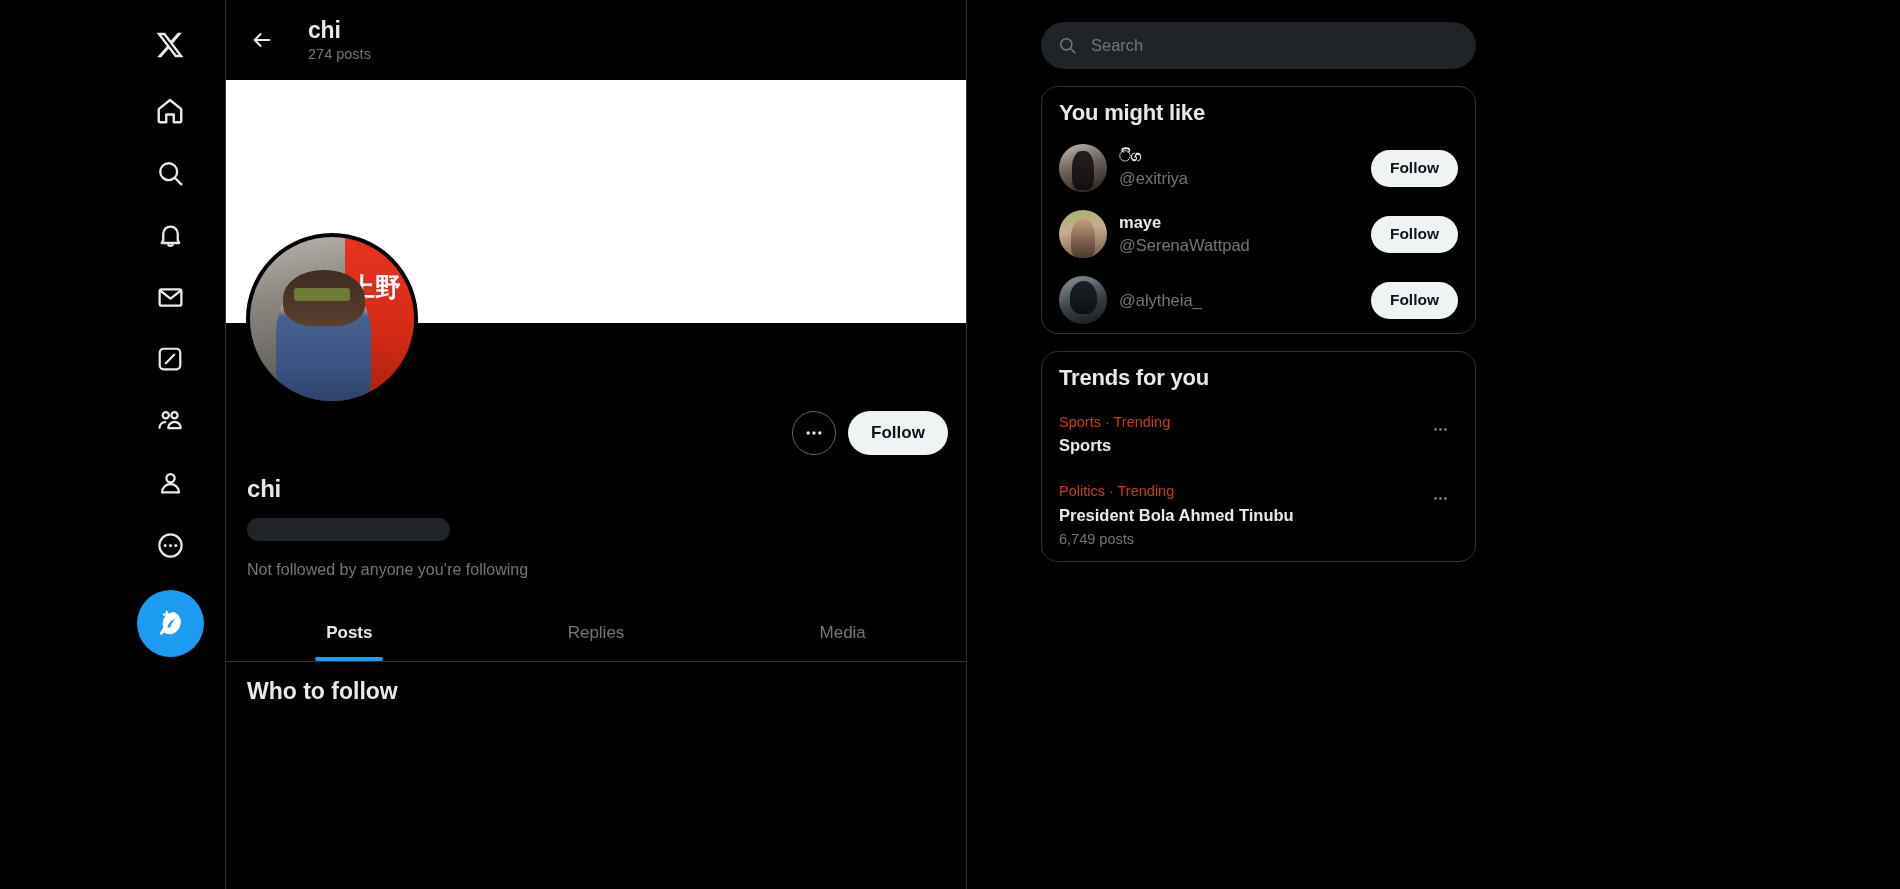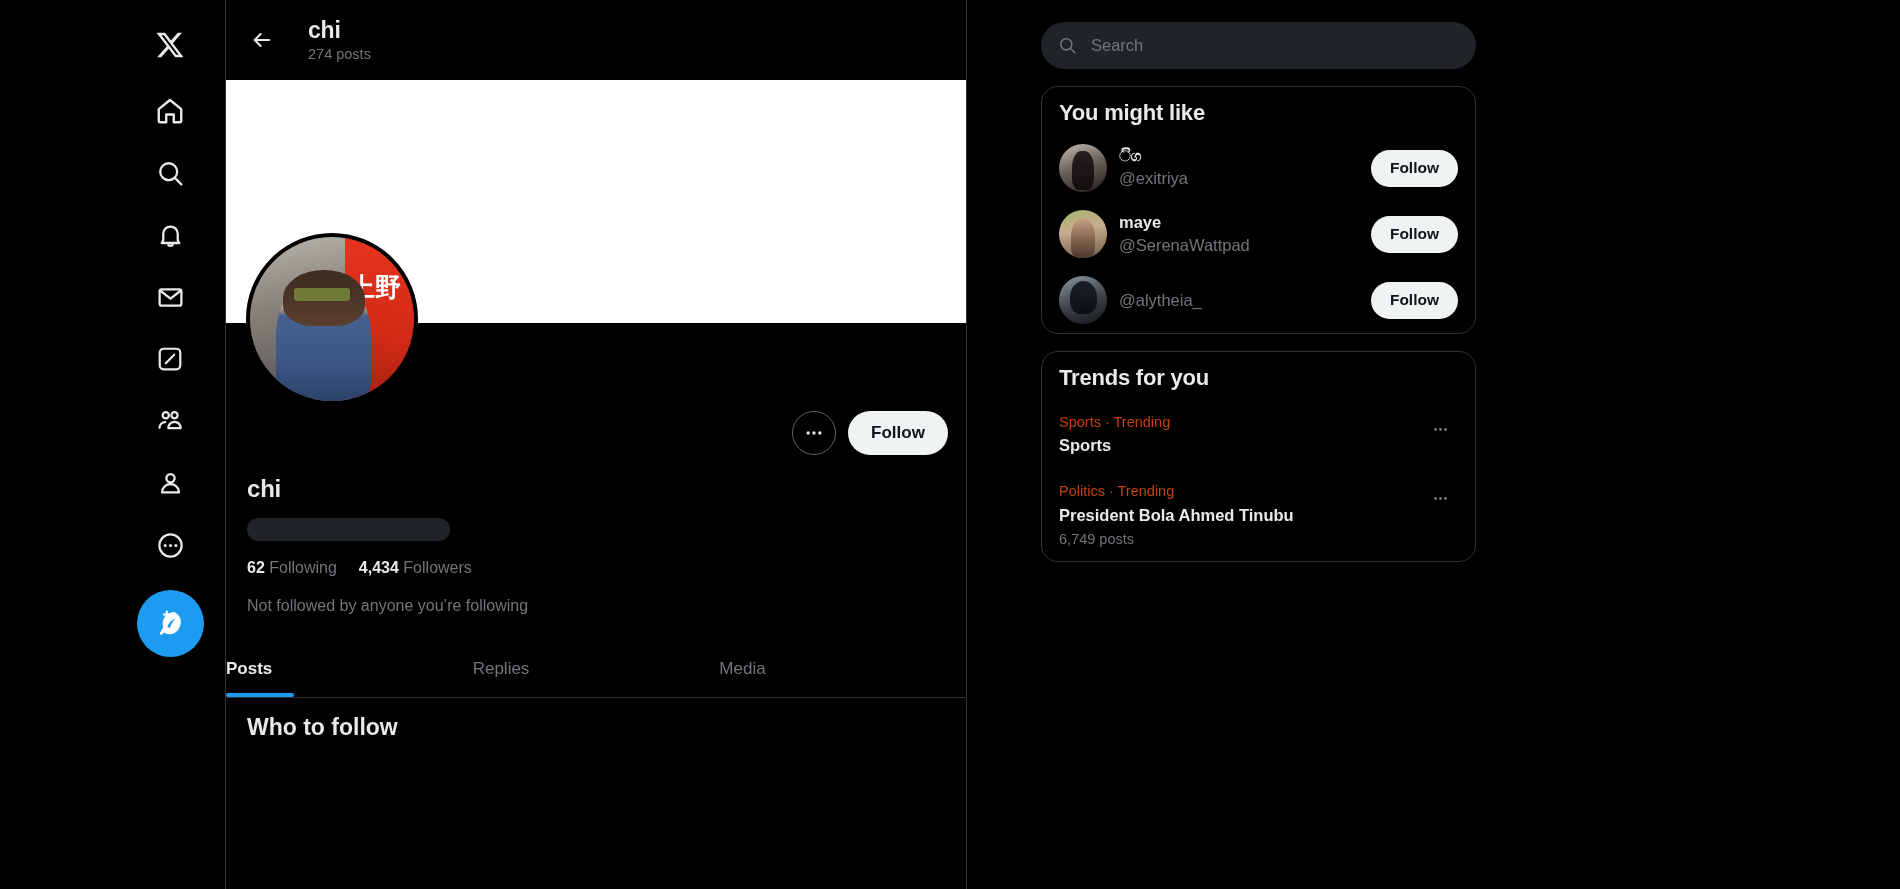--- a/index.html
+++ b/index.html
@@ -110,21 +110,21 @@
     color: #71767b; font-size: 16.5px; margin-top: 28px;
   }
   .stats-row { display: flex; gap: 22px; margin-top: 18px; font-size: 16px; }
   .stat { color: #71767b; cursor: pointer; }
   .stat b { color: #e7e9ea; font-weight: bold; }
   .followed-by { color: #71767b; font-size: 16px; margin-top: 20px; }
 
   .tabs { display: flex; margin-top: 26px; border-bottom: 1px solid #2f3336; }
   .tab {
     flex: 1; height: 56px;
-    display: flex; align-items: center; justify-content: flex-start;
+    display: flex; align-items: center; justify-content: center;
     position: relative; cursor: pointer;
     color: #71767b; font-size: 17px;
   }
   .tab.active { color: #e7e9ea; font-weight: bold; }
   .tab.active::after {
     content: ""; position: absolute; bottom: 0;
     width: 68px; height: 4px; border-radius: 9999px; background: #1d9bf0;
   }
   .who-to-follow-title {
     font-size: 23px; font-weight: bold; color: #e7e9ea;
@@ -333,24 +333,20 @@
           </svg>
       </button>
       <button class="follow-btn-lg">Follow</button>
     </div>
 
     <section class="profile-info">
       <div class="display-name">chi</div>
       <div class="handle-skeleton"></div>
 
 
-      <div class="stats-row">
-        <div class="stat"><b>62</b> <span>Following</span></div>
-        <div class="stat"><b>4,434</b> <span>Followers</span></div>
-      </div>
 
       <div class="followed-by">Not followed by anyone you’re following</div>
     </section>
 
     <div class="tabs">
       <div class="tab active">
           <span>Posts</span>
         </div>
       <div class="tab">
           <span>Replies</span>

